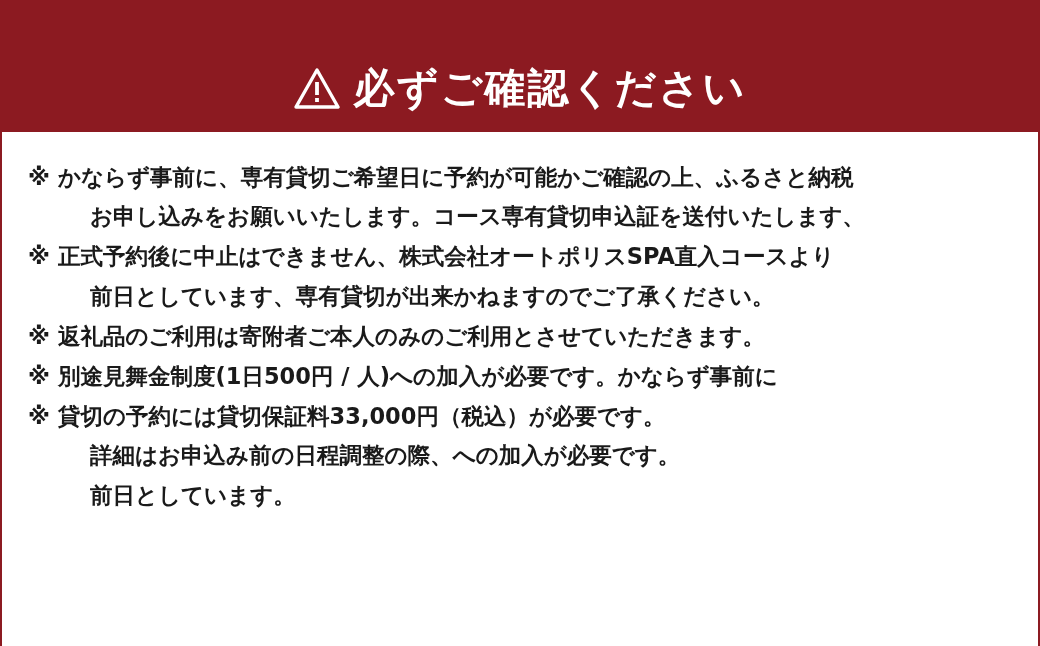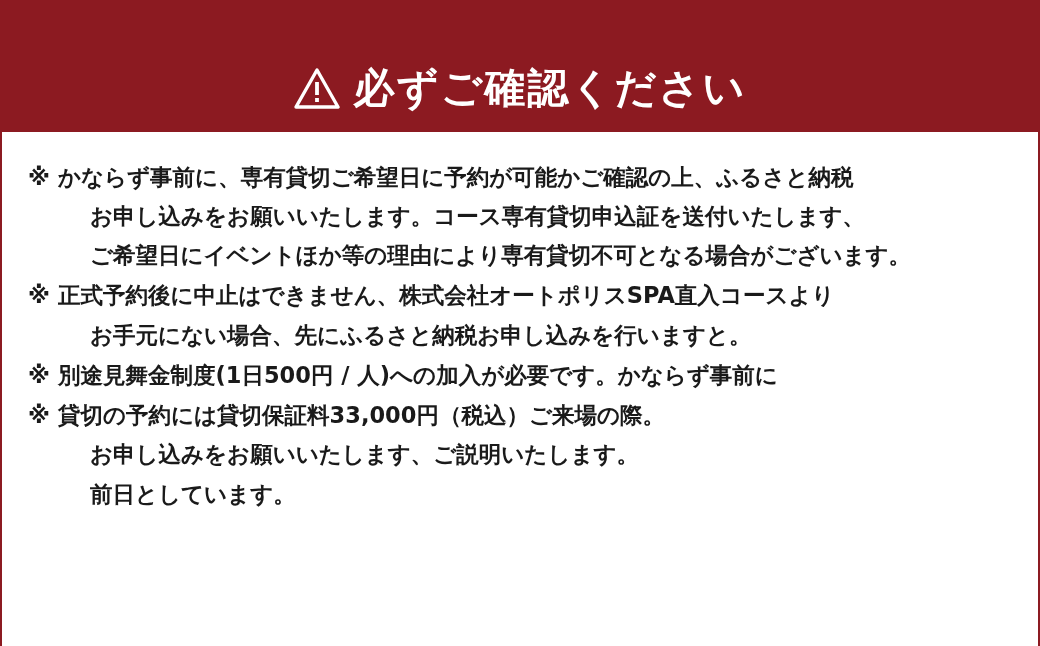--- a/index.html
+++ b/index.html
@@ -100,39 +100,41 @@
     </span>
     <span class="notice-title">必ずご確認ください</span>
   </div>
 
   <div class="notice-body">
     <ul class="notice-list">
 
       <li class="notice-item">
         <span class="notice-line first"><span class="marker">※</span><span>かならず事前に、専有貸切ご希望日に予約が可能かご確認の上、ふるさと納税</span></span>
         <span class="notice-line cont">お申し込みをお願いいたします。コース専有貸切申込証を送付いたします、</span>
-        <span class="notice-line cont">ご希望日にイベントほか等の理由により専有貸切不可となる場合がございます。</span>
       </li>
 
       <li class="notice-item">
         <span class="notice-line first"><span class="marker">※</span><span>正式予約後に中止はできません、株式会社オートポリスSPA直入コースより</span></span>
       </li>
 
       <li class="notice-item">
-        <span class="notice-line cont">お手元にない場合、先にふるさと納税お申し込みを行いますと。</span>
+        <span class="notice-line cont">前日としています、専有貸切が出来かねますのでご了承ください。</span>
       </li>
 
+      <li class="notice-item">
+        <span class="notice-line first"><span class="marker">※</span><span>返礼品のご利用は寄附者ご本人のみのご利用とさせていただきます。</span></span>
+      </li>
 
       <li class="notice-item">
         <span class="notice-line first"><span class="marker">※</span><span>別途見舞金制度(1日500円 / 人)への加入が必要です。かならず事前に</span></span>
       </li>
 
       <li class="notice-item">
-        <span class="notice-line first"><span class="marker">※</span><span>貸切の予約には貸切保証料33,000円（税込）ご来場の際。</span></span>
-        <span class="notice-line cont">お申し込みをお願いいたします、ご説明いたします。</span>
+        <span class="notice-line first"><span class="marker">※</span><span>貸切の予約には貸切保証料33,000円（税込）が必要です。</span></span>
+        <span class="notice-line cont">詳細はお申込み前の日程調整の際、への加入が必要です。</span>
       </li>
 
       <li class="notice-item">
         <span class="notice-line cont">前日としています。</span>
       </li>
 
     </ul>
   </div>
 
 </div>

